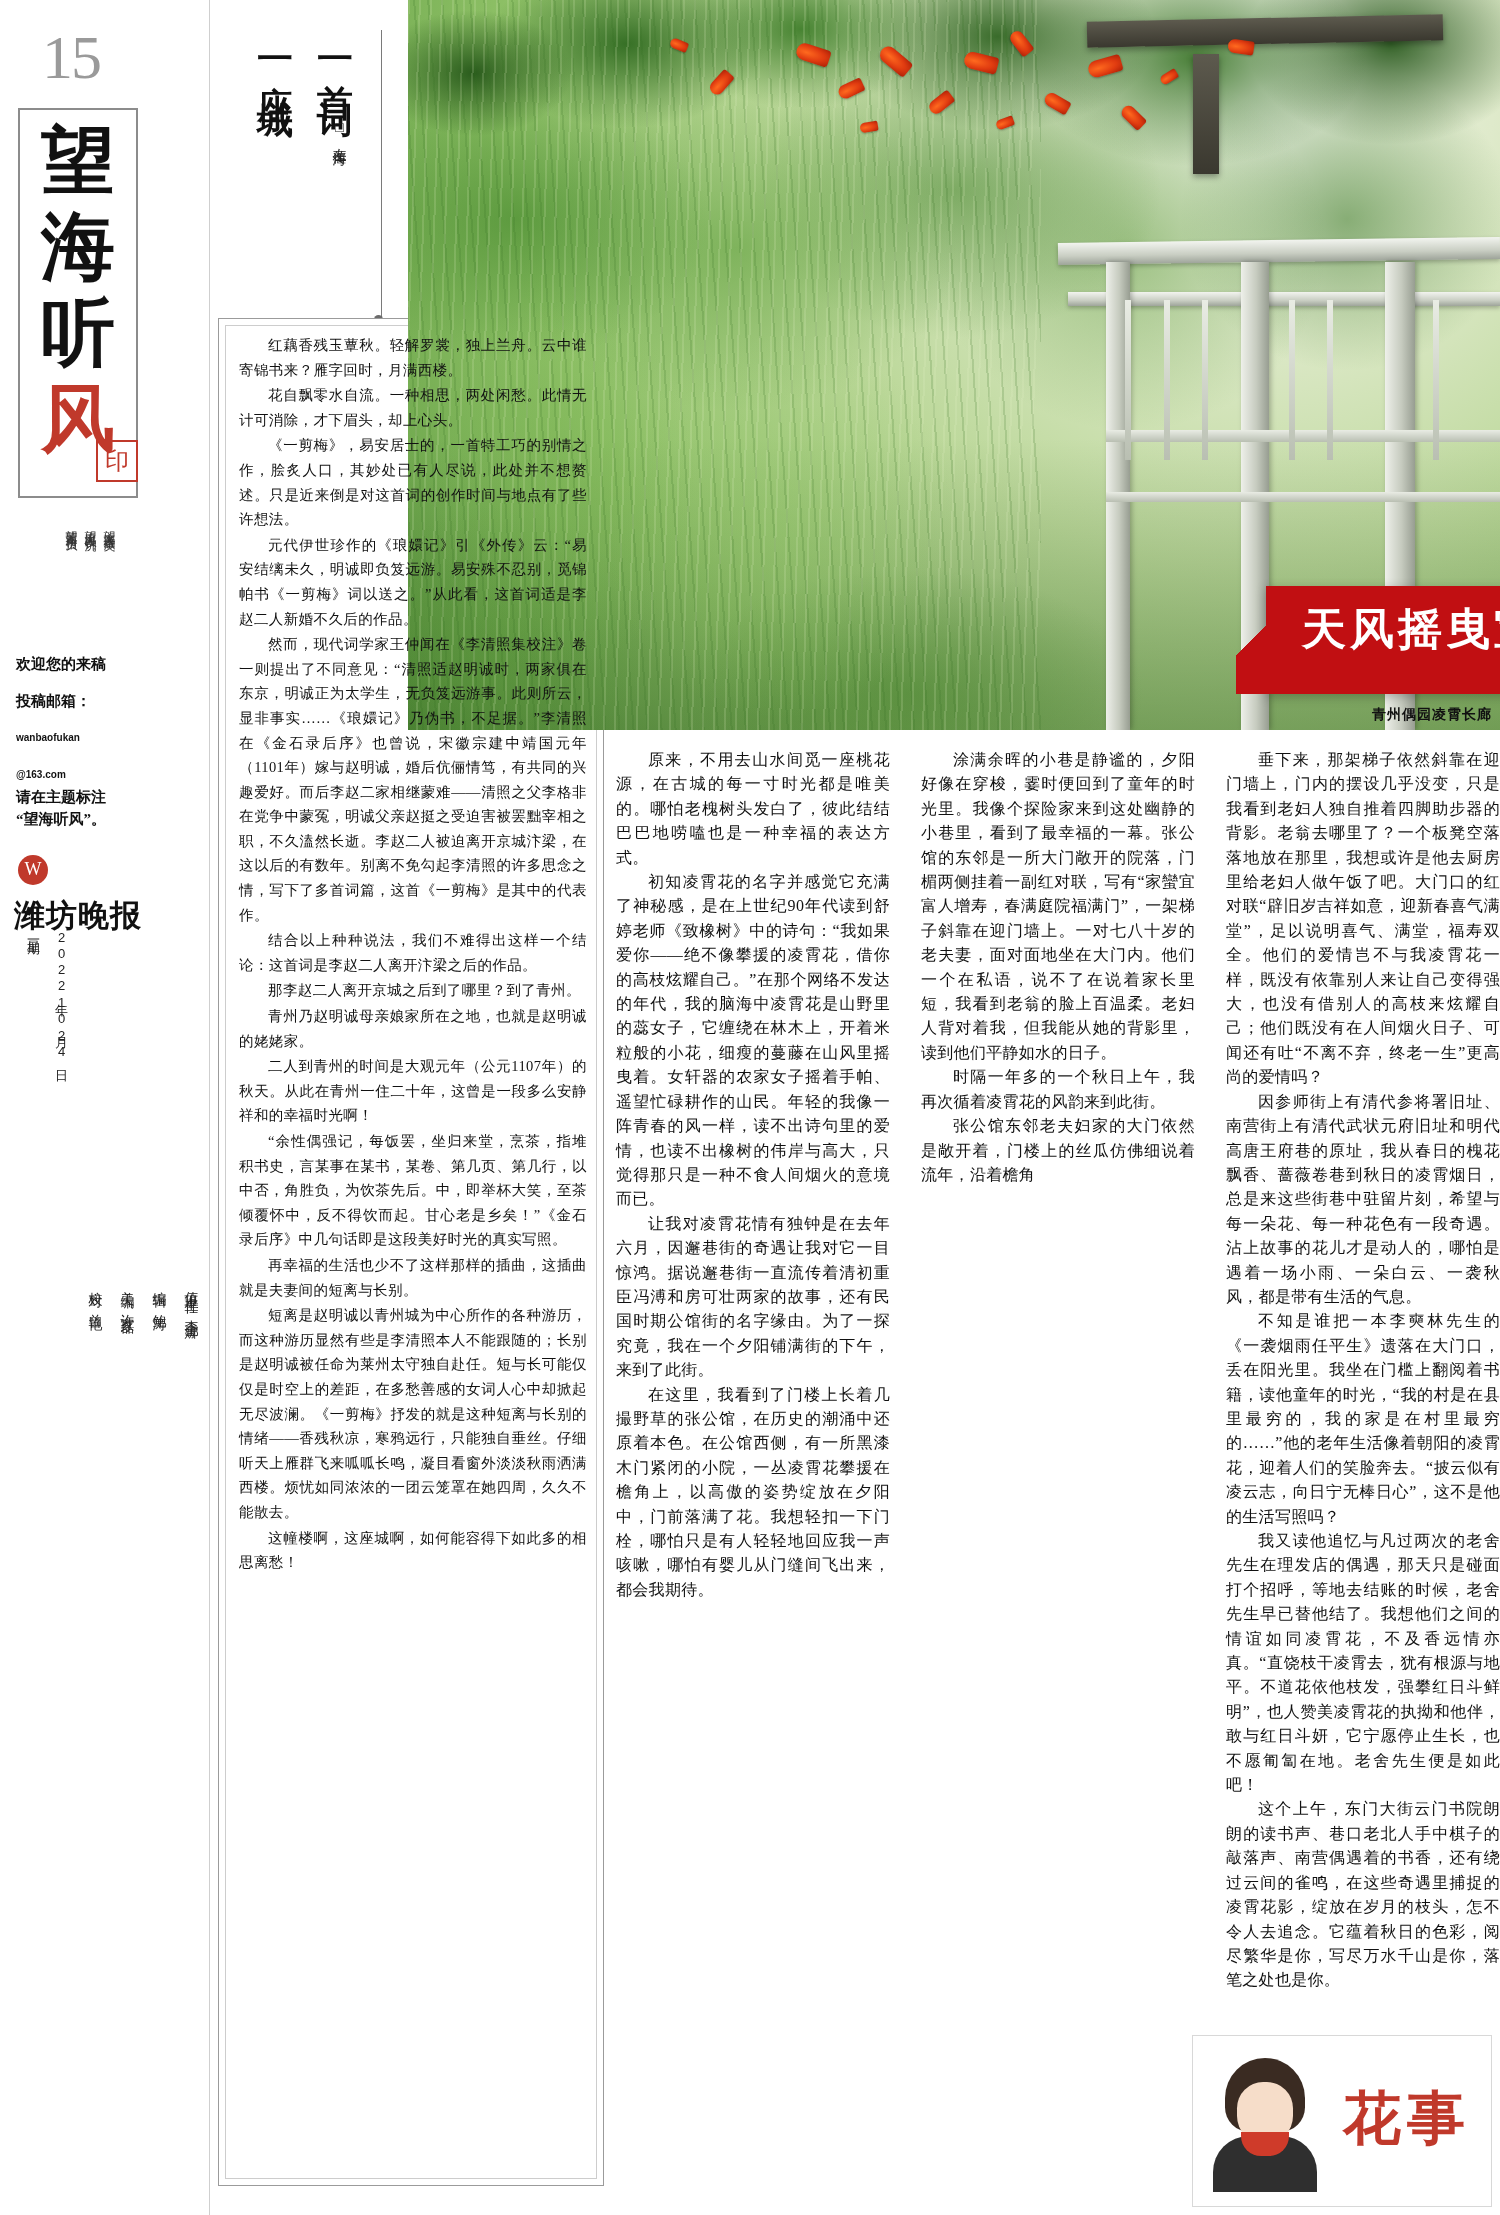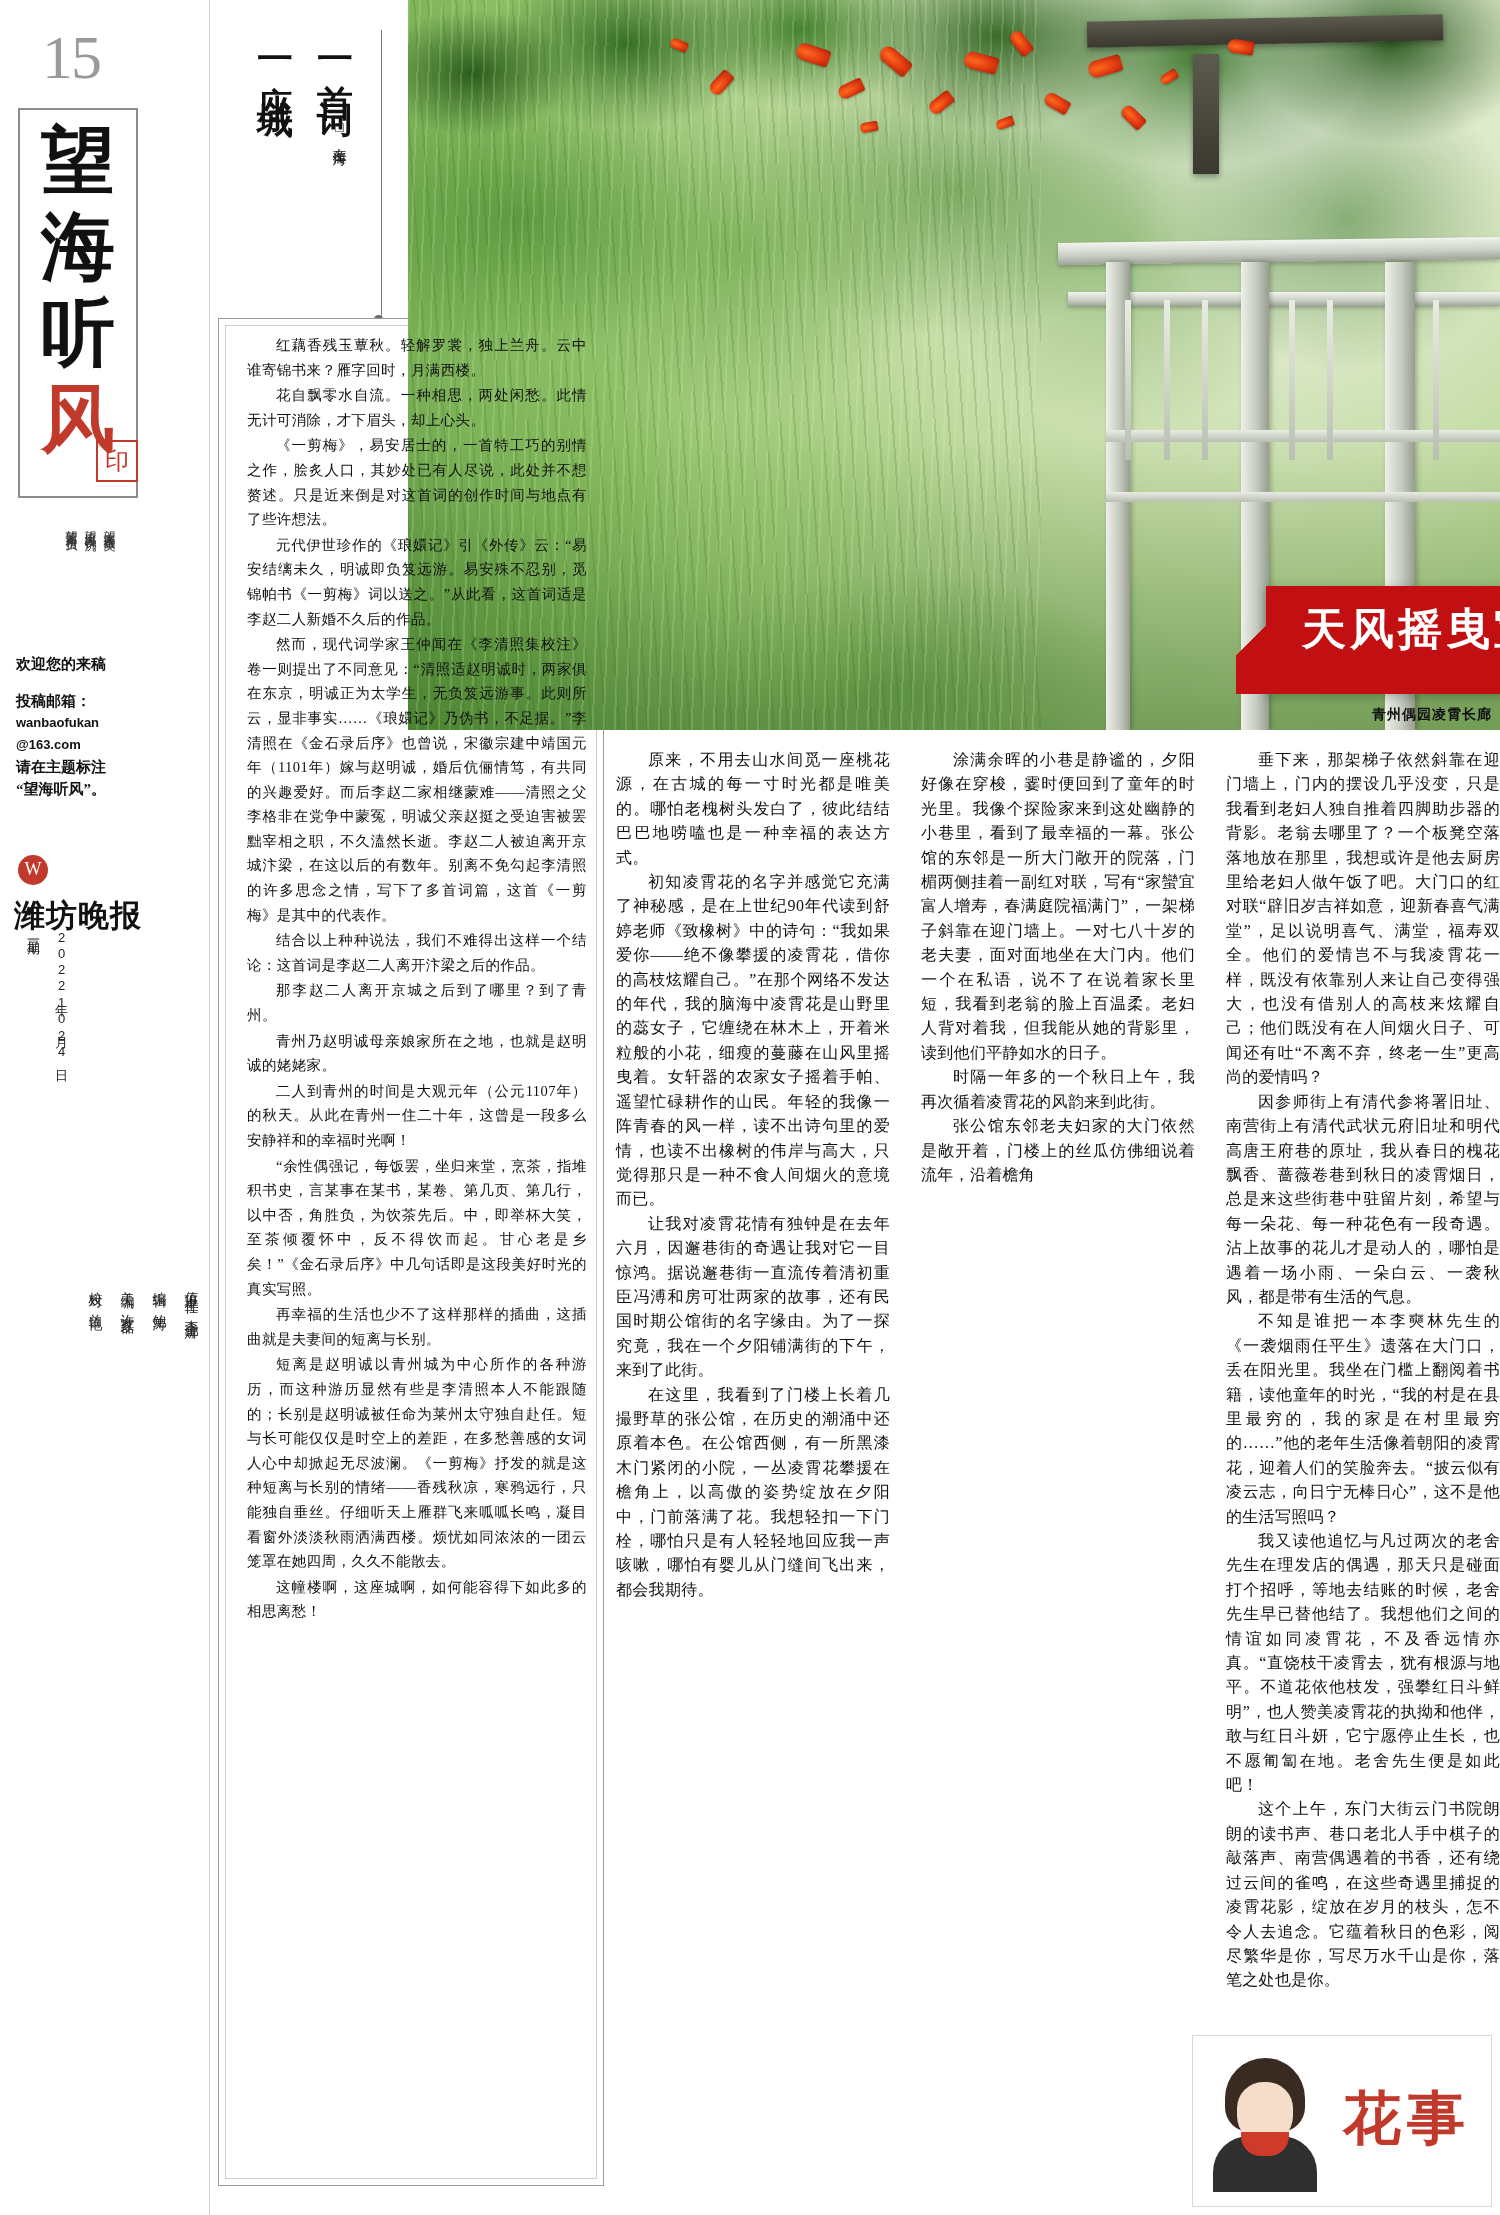--- a/index.html
+++ b/index.html
@@ -55,21 +55,21 @@
   }
 
   .welcome {
     position:absolute; left:16px; top:655px; width:180px;
     font-size:15px; font-weight:bold; color:#111;
   }
   .submit-block {
     position:absolute; left:16px; top:690px; width:180px;
     font-size:15px; line-height:22px; font-weight:bold; color:#111;
   }
-  .submit-block .mail { font-family:"Liberation Sans", sans-serif; font-size:13px; }
+  .submit-block .mail { font-family:"Liberation Sans", sans-serif; font-size:10px;margin-top:15px; }
 
   .wf-logo {
     position:absolute; left:18px; top:855px; width:30px; height:30px;
     background:#c0392b; border-radius:50%;
     color:#fff; font-size:18px; text-align:center; line-height:29px;
   }
   .wf-name {
     position:absolute; left:14px; top:895px;
     font-size:31px; font-weight:bold; letter-spacing:1px; color:#111;
   }
@@ -124,21 +124,21 @@
   }
   .poem-frame::after {
     content:""; position:absolute; left:6px; top:6px; right:6px; bottom:6px;
     border:1px solid #cdcdcd; pointer-events:none;
   }
   .poem-body {
     position:relative; z-index:2;
     font-size:14.5px; line-height:24.6px; text-align:justify;
     letter-spacing:0.4px; color:#111;
   }
-  .poem-body p { margin:0 0 1px 12px; text-indent:2em; }
+  .poem-body p { margin:0 0 1px 4px; text-indent:2em; }
   .poem-body p.verse { text-indent:2em; }
 
   
   .hero {
     position:absolute; left:408px; top:0; width:1092px; height:730px;
     overflow:hidden;
   }
   .hero-sky {
     position:absolute; inset:0;
     background:

